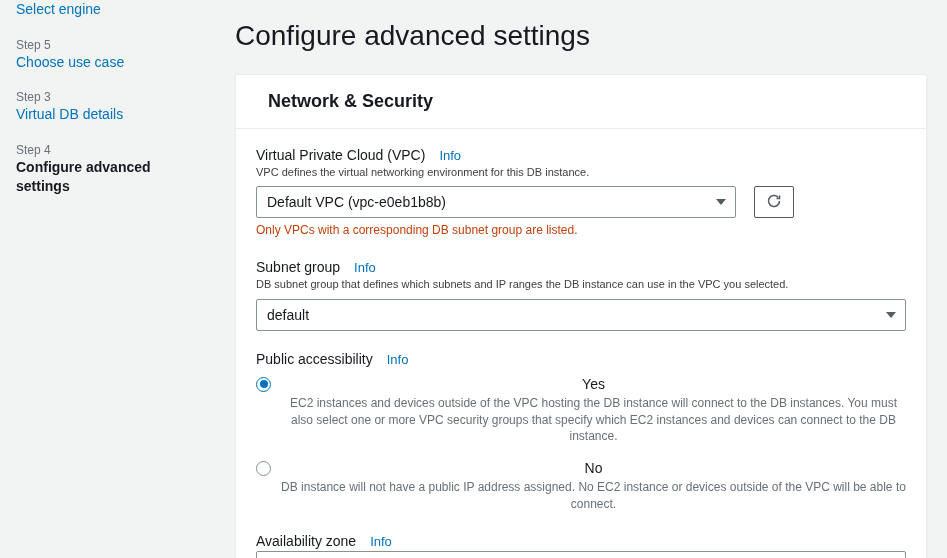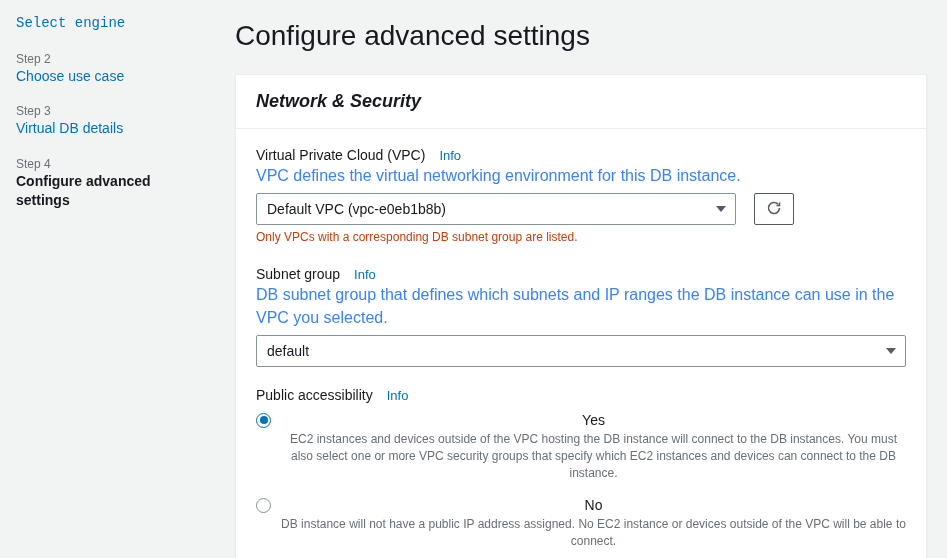--- a/index.html
+++ b/index.html
@@ -12,21 +12,21 @@
     height: 558px;
     overflow: hidden;
   }
   .layout { display: flex; height: 100%; }
   .sidebar {
     width: 215px;
     padding: 0 16px 16px 16px;
     flex-shrink: 0;
   }
   .step-block { margin-top: 0; margin-bottom: 18px; }
-  .step-block:first-child { margin-top: 14px; font-family: Liberation Mono, monospace; }
+  .step-block:first-child { margin-top: 0; }
   .step-num {
     font-size: 12px;
     color: #687078;
     margin-bottom: 1px;
   }
   .step-link {
     color: #0073bb;
     font-size: 14px;
     cursor: pointer;
     line-height: 1.4;
@@ -47,23 +47,22 @@
     font-weight: 400;
     color: #16191f;
     margin: 20px 0 22px 0;
   }
   .panel {
     background: #fff;
     border: 1px solid #eaeded;
     box-shadow: 0 1px 1px rgba(0,0,0,0.05);
   }
   .panel-header {
-    padding: 16px 20px;
+    padding: 16px 32px;
     border-bottom: 1px solid #eaeded;
-    font-style: italic;
   }
   .panel-header h2 {
     font-size: 18px;
     font-weight: 700;
     color: #16191f;
   }
   .panel-body { padding: 18px 20px 0 20px; }
   .field { margin-bottom: 20px; }
   .field-label-row {
     display: flex;
@@ -75,22 +74,22 @@
     font-size: 14px;
     color: #16191f;
   }
   .info-link {
     color: #0073bb;
     font-size: 13px;
     font-weight: 400;
     cursor: pointer;
   }
   .field-desc {
-    font-size: 16px;
-    color: #3b82f6;
+    font-size: 11px;
+    color: #404040;
     line-height: 1.4;
     margin-bottom: 6px;
   }
   .field-help {
     font-size: 12px;
     color: #c2410c;
     line-height: 1.4;
     margin-top: 4px;
   }
   .select-row {
@@ -177,21 +176,21 @@
 </style>
 </head>
 <body>
 
 <div class="layout">
   <aside class="sidebar">
     <div class="step-block">
       <div class="step-link">Select engine</div>
     </div>
     <div class="step-block">
-      <div class="step-num">Step 2</div>
+      <div class="step-num">Step 5</div>
       <div class="step-link">Choose use case</div>
     </div>
     <div class="step-block">
       <div class="step-num">Step 3</div>
       <div class="step-link">Virtual DB details</div>
     </div>
     <div class="step-block">
       <div class="step-num">Step 4</div>
       <div class="step-active">Configure advanced settings</div>
     </div>

